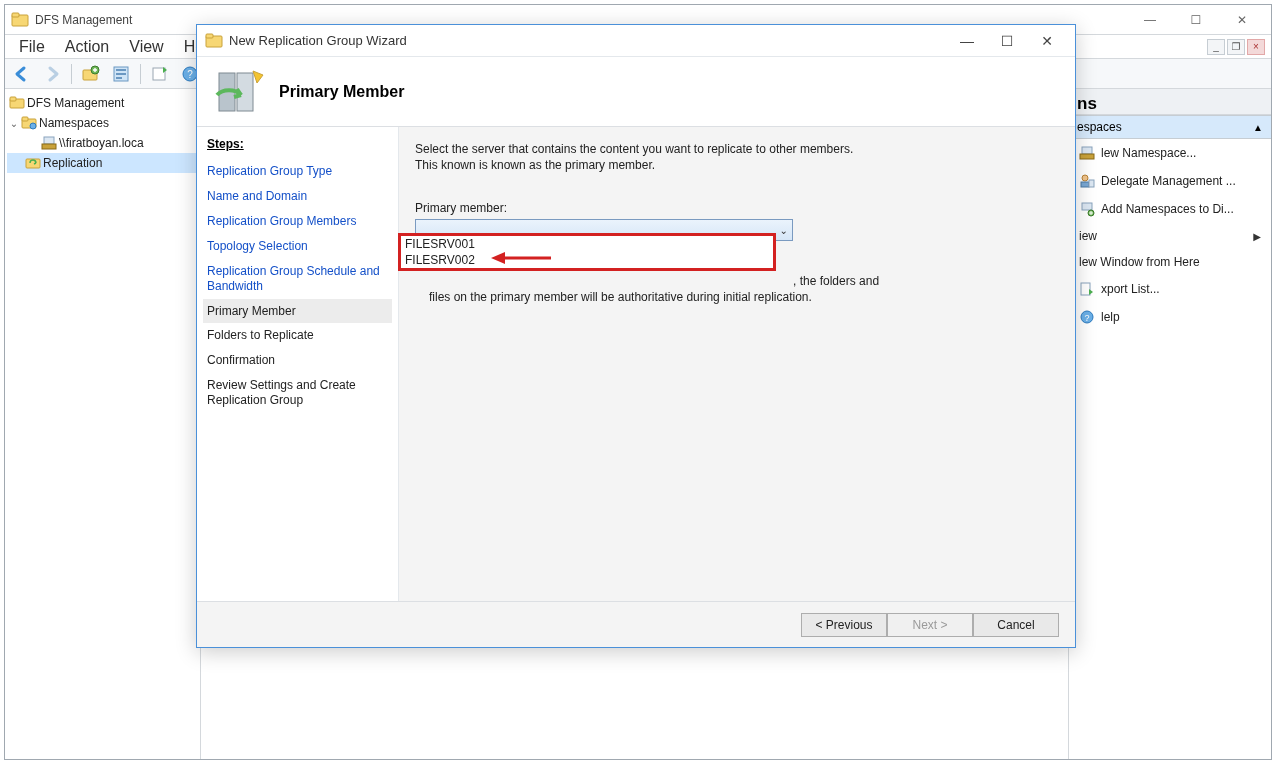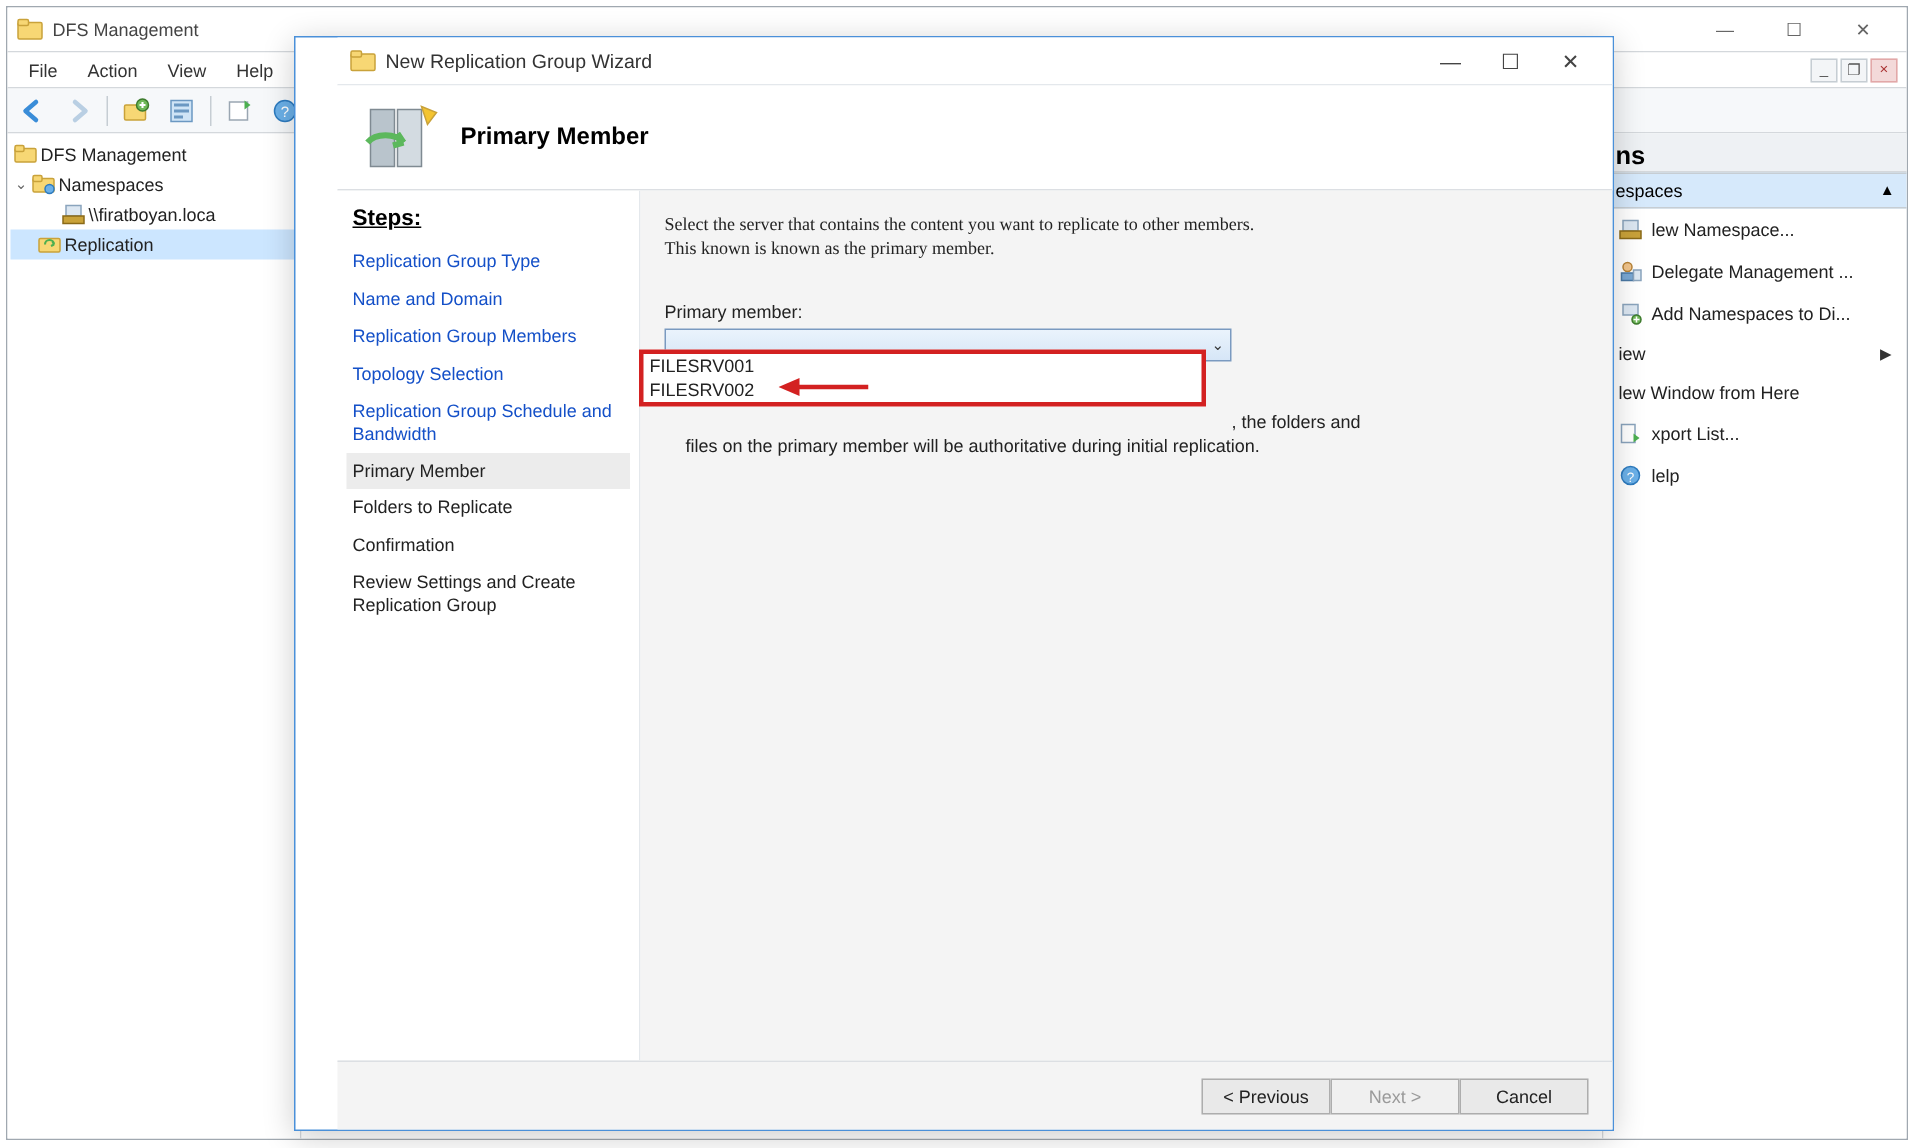--- a/index.html
+++ b/index.html
@@ -6,21 +6,21 @@
 body { background: #fff; width: 1278px; height: 765px; position: relative; overflow: hidden; }
 
 
 .parent-window { position: absolute; left: 4px; top: 4px; width: 1268px; height: 756px; border: 1px solid #a0a8b0; background: #fff; }
 .parent-titlebar { height: 30px; display: flex; align-items: center; padding: 0 6px; border-bottom: 1px solid #d4d8dc; background: #fff; }
 .parent-titlebar .icon { width: 18px; height: 18px; margin-right: 6px; }
 .parent-titlebar .title { font-size: 12px; color: #444; flex: 1; }
 .parent-titlebar .win-btn { width: 46px; height: 22px; display: inline-flex; align-items: center; justify-content: center; color: #666; font-size: 12px; }
 
 .parent-menubar { height: 24px; display: flex; align-items: center; padding: 0 4px; border-bottom: 1px solid #d4d8dc; background: #fff; }
-.parent-menubar .menu { padding: 2px 10px; font-size: 12px; color: #333; }
+.parent-menubar .menu { padding: 2px 10px; font-size: 16px; color: #333; }
 .parent-menubar .mini-btns { margin-left: auto; display: flex; gap: 2px; padding-right: 2px; }
 .parent-menubar .mini-btn { width: 18px; height: 16px; border: 1px solid #c6cdd3; background: #f3f5f7; font-size: 10px; display: inline-flex; align-items: center; justify-content: center; color: #555; }
 
 .parent-toolbar { height: 30px; display: flex; align-items: center; padding: 0 4px; gap: 4px; border-bottom: 1px solid #d4d8dc; background: #f6f8fa; }
 .tb-btn { width: 26px; height: 24px; display: inline-flex; align-items: center; justify-content: center; border: 1px solid transparent; border-radius: 2px; }
 .tb-sep { width: 1px; height: 20px; background: #c6cdd3; margin: 0 2px; }
 .tb-svg { width: 18px; height: 18px; }
 
 .parent-body { display: flex; height: calc(100% - 30px - 24px - 30px); }
 .tree-pane { width: 196px; border-right: 1px solid #d4d8dc; padding: 4px 2px; background: #fff; overflow: hidden; }
@@ -33,39 +33,39 @@
 .center-pane { flex: 1; background: #fff; border-right: 1px solid #d4d8dc; }
 
 .actions-pane { width: 202px; background: #fff; display: flex; flex-direction: column; }
 .actions-header { height: 26px; background: #eef1f4; border-bottom: 1px solid #d4d8dc; font-size: 17px; padding: 5px 8px; font-weight: bold; }
 .actions-section-title { background: #d6e9fb; font-size: 12px; padding: 4px 8px; display: flex; align-items: center; justify-content: space-between; border-top: 1px solid #c6cdd3; border-bottom: 1px solid #c6cdd3; }
 .action-item { font-size: 12px; padding: 6px 10px; display: flex; align-items: center; gap: 6px; color: #222; }
 .action-icon { width: 16px; height: 16px; flex: none; }
 .action-arrow { margin-left: auto; font-size: 10px; color: #333; }
 
 
-.wizard { position: absolute; left: 196px; top: 24px; width: 880px; height: 730px; border: 1px solid #4a90d9; background: #fff; box-shadow: 0 4px 20px rgba(0,0,0,.2); display: flex; flex-direction: column; padding-left: 28px; }
+.wizard { position: absolute; left: 196px; top: 24px; width: 880px; height: 624px; border: 1px solid #4a90d9; background: #fff; box-shadow: 0 4px 20px rgba(0,0,0,.2); display: flex; flex-direction: column; }
 .wizard-titlebar { height: 32px; display: flex; align-items: center; padding: 0 8px; background: #fff; border-bottom: 1px solid #e4e8ec; }
 .wizard-titlebar .icon { width: 18px; height: 18px; margin-right: 6px; }
 .wizard-titlebar .title { font-size: 13px; color: #333; flex: 1; }
 .wizard-titlebar .win-btn { width: 40px; height: 24px; display: inline-flex; align-items: center; justify-content: center; color: #444; font-size: 14px; }
 
 .wizard-header { height: 70px; display: flex; align-items: center; padding: 0 14px; gap: 14px; border-bottom: 1px solid #dcdfe3; background: #fff; }
 .wizard-header .big-icon { width: 54px; height: 54px; }
 .wizard-header .page-title { font-size: 16px; font-weight: bold; }
 
 .wizard-body { flex: 1; display: flex; overflow: hidden; }
 .steps-pane { width: 202px; border-right: 1px solid #e4e8ec; padding: 10px 10px; background: #fff; }
-.steps-heading { font-size: 15px; font-weight: bold; text-decoration: underline; margin-bottom: 8px; }
+.steps-heading { font-size: 12px; font-weight: bold; text-decoration: underline; margin-bottom: 8px; }
 .step-link { display: block; font-size: 12px; color: #1450c8; padding: 5px 0; line-height: 1.25; cursor: pointer; }
 .step-current { display: block; font-size: 12px; color: #222; background: #ececec; padding: 5px 4px; margin-left: -4px; margin-right: -4px; }
 .step-future { display: block; font-size: 12px; color: #222; padding: 5px 0; line-height: 1.25; }
 
 .content-pane { flex: 1; background: #f4f4f4; padding: 14px 16px; position: relative; font-size: 12px; color: #222; }
-.content-pane p { line-height: 1.35; font-family: Liberation Serif, serif; }
+.content-pane p { line-height: 1.35; }
 .field-label { margin-top: 28px; margin-bottom: 4px; }
 .combo { width: 378px; height: 22px; border: 1px solid #7a9ac0; background: linear-gradient(#eaf3fc, #d6e6f7); display: flex; align-items: center; justify-content: flex-end; padding: 0 4px; }
 .combo .caret { font-size: 10px; color: #333; }
 .dropdown-list { position: absolute; border: 3px solid #d32121; background: #fff; width: 378px; }
 .dropdown-item { padding: 1px 4px; font-size: 12px; }
 .annot-arrow { position: absolute; width: 60px; height: 18px; }
 .behind-text { position: absolute; font-size: 12px; color: #222; white-space: nowrap; }
 
 .wizard-footer { height: 46px; border-top: 1px solid #dcdfe3; display: flex; align-items: center; justify-content: flex-end; gap: 0; padding: 0 16px; background: #f4f4f4; }
 .btn { min-width: 86px; height: 24px; border: 1px solid #adadad; background: #e9e9e9; font-size: 12px; color: #222; display: inline-flex; align-items: center; justify-content: center; padding: 0 10px; }

